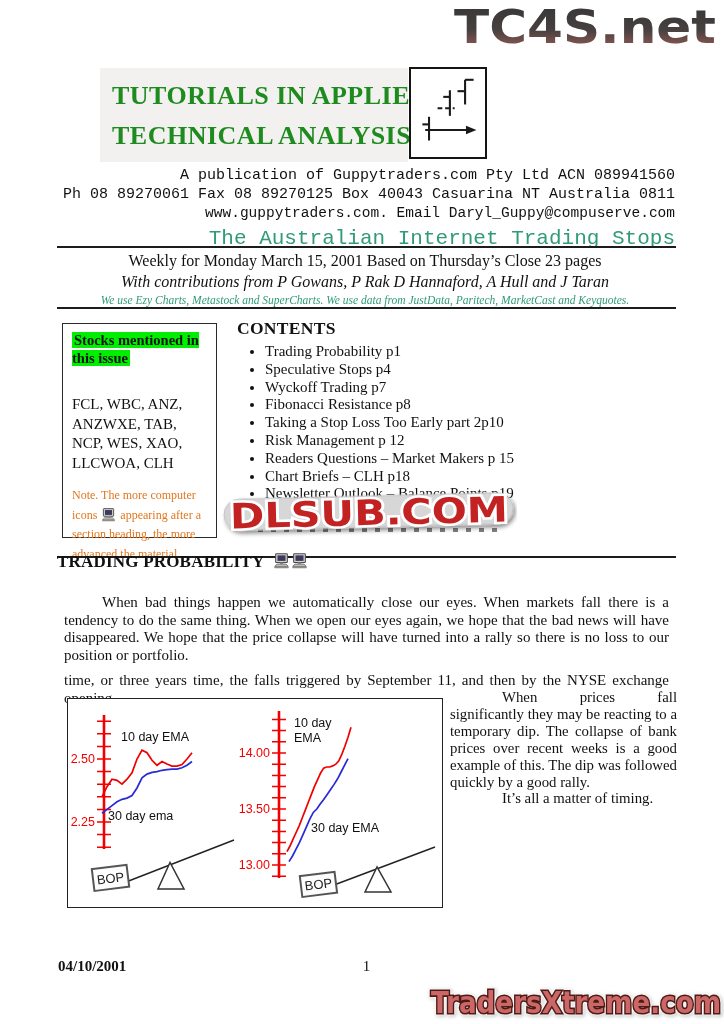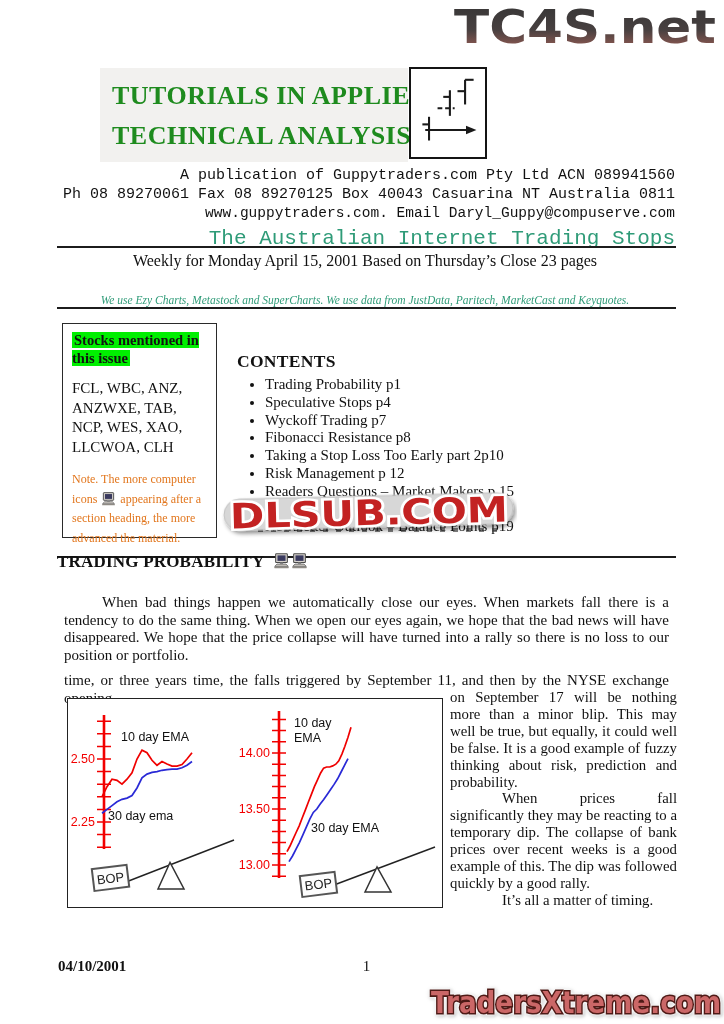--- a/index.html
+++ b/index.html
@@ -26,25 +26,25 @@
   .issue{position:absolute;left:55px;top:252px;width:620px;text-align:center;font-size:16px;}
   .contrib{position:absolute;left:55px;top:273px;width:620px;text-align:center;font-size:16px;font-style:italic;}
   .tools{position:absolute;left:55px;top:294px;width:620px;text-align:center;font-size:11.5px;
          font-style:italic;color:#2f9b78;}
 
   
   .stocks{position:absolute;left:62px;top:323px;width:155px;height:215px;border:1.5px solid #2a2a2a;
           box-sizing:border-box;padding:7px 9px;}
   .stocks-head{font-weight:bold;font-size:14.5px;line-height:18px;}
   .stocks-head span{background:#00ef00;padding:0 2px;}
-  .stocks-tickers{margin-top:12px;font-size:15px;line-height:19.5px;}
+  .stocks-tickers{margin-top:28px;font-size:15px;line-height:19.5px;}
   .stocks-note{margin-top:13px;font-size:12px;line-height:19.5px;color:#e2761d;}
 
   
-  .contents{position:absolute;left:237px;top:318px;width:310px;margin-top:33px;}
+  .contents{position:absolute;left:237px;top:318px;width:310px;}
   .contents-h{font-weight:bold;font-size:17.5px;letter-spacing:.3px;}
   .contents ul{margin:4px 0 0 0;padding:0 0 0 28px;list-style:disc;}
   .contents li{font-size:15px;line-height:17.8px;}
   .obscured{position:absolute;left:282px;top:497px;font-size:15px;z-index:2;}
   .obscured .gap{display:inline-block;width:46px;}
   .frag-strip{position:absolute;left:258px;top:528px;width:240px;height:4px;z-index:1;
       background:repeating-linear-gradient(90deg,#3a3a3a 0 5px,transparent 5px 13px);opacity:.65;}
 
   
   .dlsub{position:absolute;left:221px;top:489px;width:296px;height:46px;z-index:10;
@@ -131,21 +131,22 @@
   </div>
 
   <div class="pubblock">
     <div class="pub-line">A publication of Guppytraders.com Pty Ltd ACN 089941560</div>
     <div class="pub-line">Ph 08 89270061  Fax 08 89270125  Box 40043 Casuarina NT Australia  0811</div>
     <div class="pub-line small">www.guppytraders.com.  Email  Daryl_Guppy@compuserve.com</div>
     <div class="subtitle">The Australian Internet Trading Stops</div>
   </div>
 
   <div class="hr" style="top:246px"></div>
-  <div class="issue">Weekly for Monday April 15, 2001 Based on Thursday’s Close 23 pages</div>
+  <div class="issue">Weekly for Monday March 15, 2001 Based on Thursday’s Close 23 pages</div>
+  <div class="contrib">With contributions from P Gowans, P Rak  D Hannaford, A Hull  and J Taran</div>
   <div class="tools">We use Ezy Charts, Metastock  and SuperCharts. We use data from JustData, Paritech, MarketCast  and Keyquotes.</div>
   <div class="hr" style="top:307px"></div>
 
   <div class="stocks">
     <div class="stocks-head">
       <span>Stocks mentioned in this issue</span>
     </div>
     <div class="stocks-tickers">FCL, WBC, ANZ, ANZWXE, TAB, NCP, WES, XAO, LLCWOA, CLH</div>
     <div class="stocks-note">
       <span>Note. The more computer icons</span>
@@ -232,21 +233,20 @@
       <line x1="266" y1="186" x2="367" y2="148" stroke="#222" stroke-width="1.4"></line>
       <path d="M309 168 L297 193 L323 193 Z" fill="#fff" stroke="#333" stroke-width="1.5"></path>
       <g transform="rotate(-7 250 186)">
         <rect x="233" y="175" width="35" height="21" fill="#fdfdfd" stroke="#555" stroke-width="2"></rect>
         <text class="boplbl" x="250.5" y="190" text-anchor="middle">BOP</text>
       </g>
     </svg>
   </div>
 
   <div class="rightcol">
-    <p>on September 17 will be nothing more than a  minor blip. This may well be true, but equally, it could well be false. It is a good example of fuzzy thinking about risk, prediction and probability.</p>
     <p class="ind">When prices fall significantly they may be reacting to a temporary dip. The collapse of bank prices over recent weeks is a good example of this. The dip was followed quickly by a good rally.</p>
     <p class="ind">It’s all a matter of timing.</p>
   </div>
 
   <div class="foot-date">04/10/2001</div>
   <div class="foot-page">1</div>
 
   <svg class="txtreme" viewBox="0 0 296 42">
     <text x="148" y="31" text-anchor="middle" font-family="DejaVu Sans, sans-serif" font-weight="bold" font-size="30" fill="#cb6767" stroke="#4e1a16" stroke-width="3.2" paint-order="stroke" textLength="290" lengthAdjust="spacingAndGlyphs">TradersXtreme.com</text>
   </svg>

